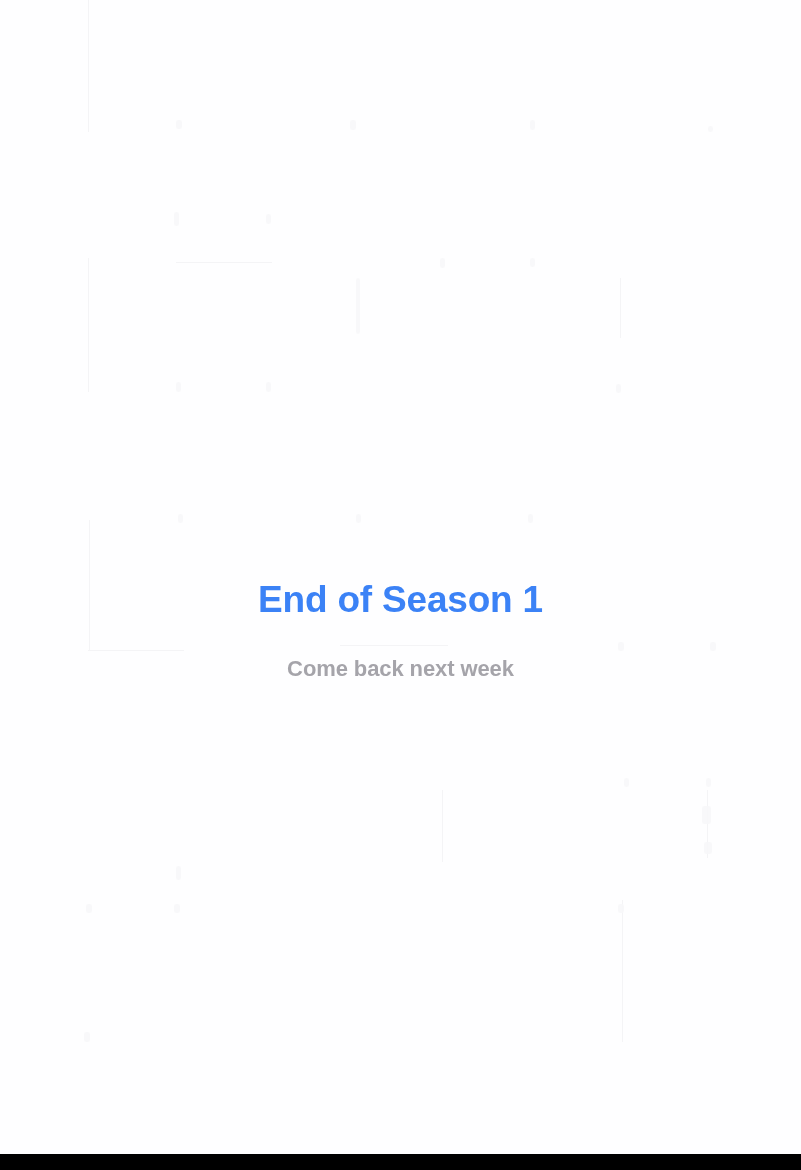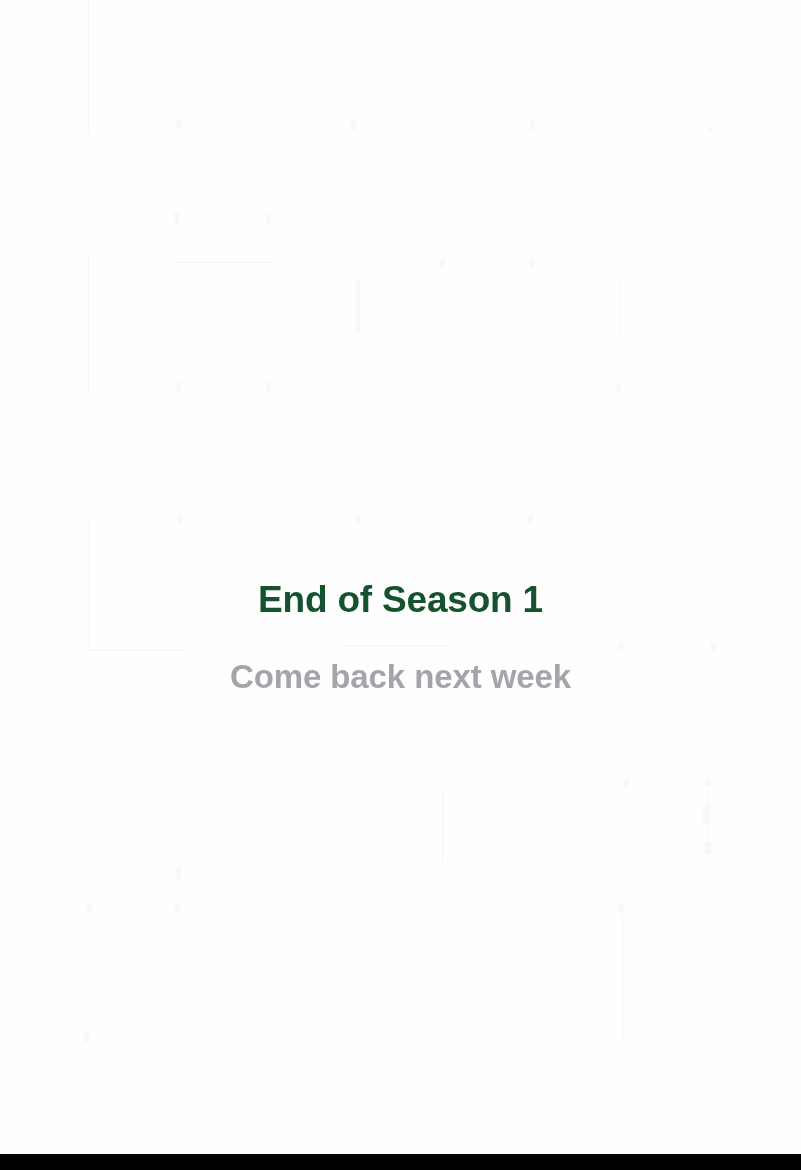--- a/index.html
+++ b/index.html
@@ -50,28 +50,28 @@
     top: 578px;
     text-align: center;
   }
 
   .season-title {
     margin: 0;
     font-size: 37px;
     font-weight: 600;
     letter-spacing: -0.2px;
     line-height: 44px;
-    color: #14532d;
+    color: #3b82f6;
     text-align: center;
   }
 
   .comeback-note {
-    margin: 16px;
+    margin: 8px;
     padding-top: 20px;
-    font-size: 33px;
+    font-size: 22px;
     font-weight: 700;
     line-height: 37px;
     letter-spacing: -0.1px;
     color: #a5a4aa;
   }
   .comeback-note .note-line {
     display: block;
   }
 
   

